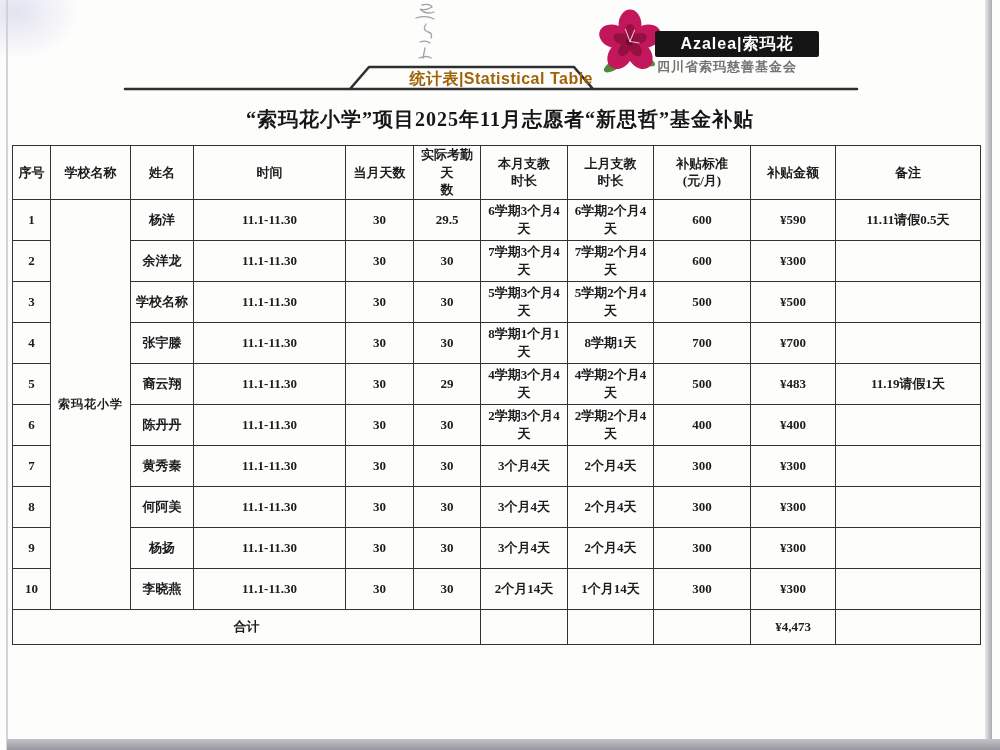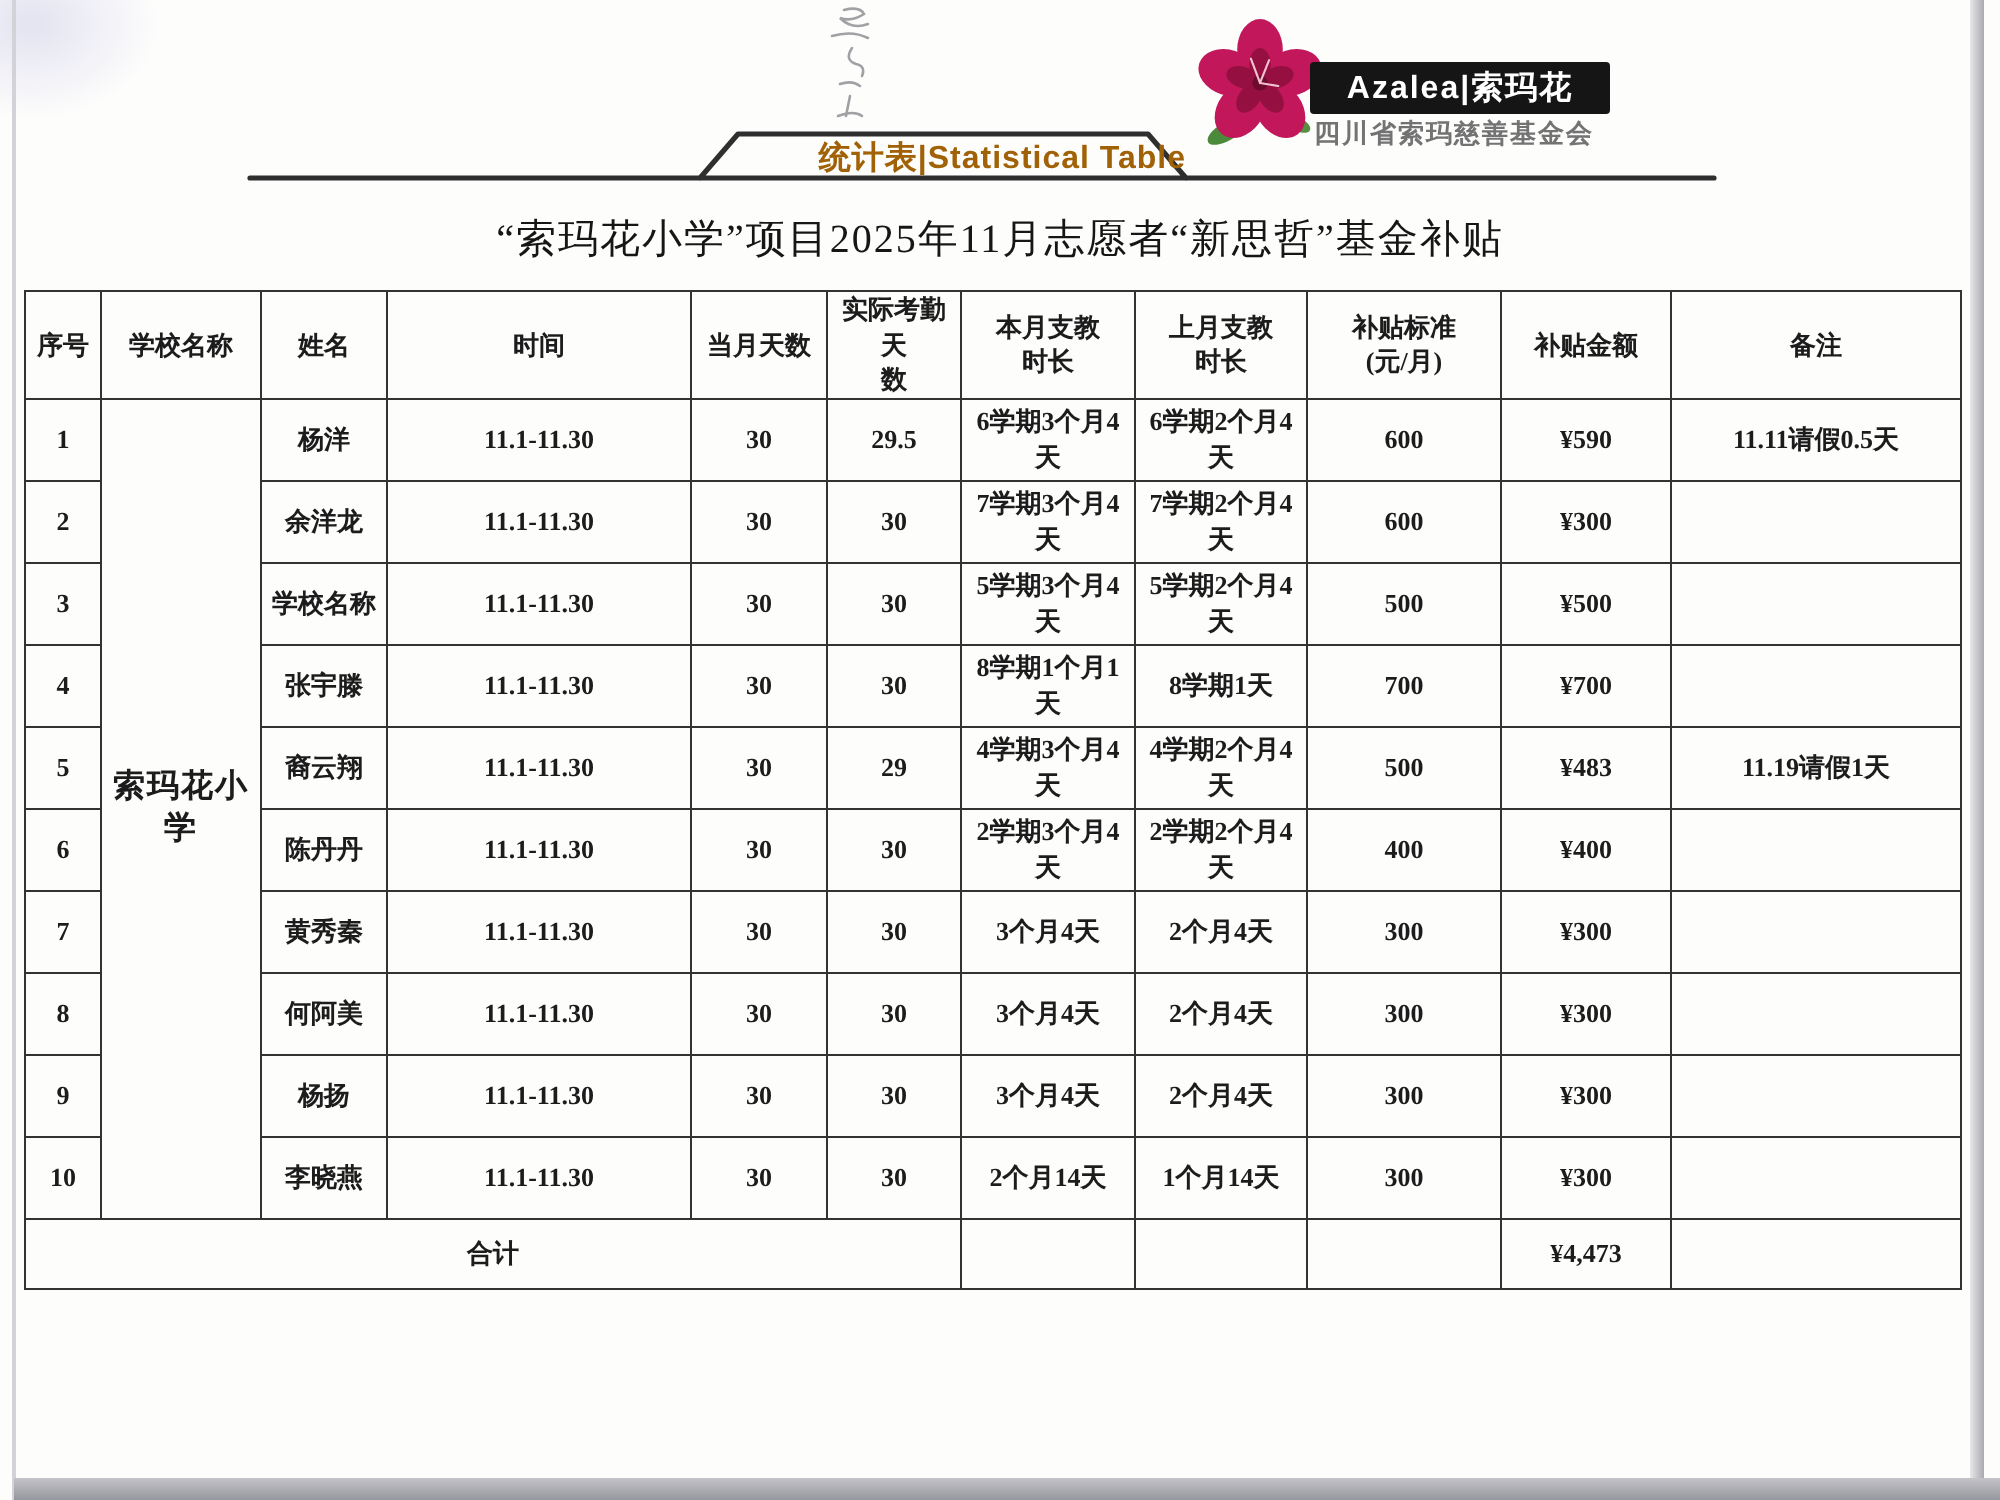--- a/index.html
+++ b/index.html
@@ -15,54 +15,54 @@
     background:linear-gradient(to right,rgba(170,170,178,.25),#a9a9b1);}
   .edge-bottom{position:absolute;left:7px;bottom:0;width:993px;height:11px;
     background:linear-gradient(#c3c3c9,#96969d);}
   .smudge{position:absolute;left:0;top:0;width:80px;height:60px;
     background:radial-gradient(ellipse at 20% 20%,rgba(195,195,228,.45),rgba(255,255,255,0) 70%);}
   
   .scribble{position:absolute;left:392px;top:2px;width:62px;height:64px;}
   
   .logo-flower{position:absolute;left:588px;top:5px;width:84px;height:76px;}
   .logo-box{
-    position:absolute;left:655px;top:31px;width:150px;height:26px;
+    position:absolute;left:655px;top:31px;width:164px;height:26px;
     background:#151515;color:#fff;display:flex;align-items:center;justify-content:center;
     font-family:"Liberation Sans","DejaVu Sans",sans-serif;
     font-weight:bold;font-size:16px;letter-spacing:1px;border-radius:2px;
   }
   .logo-org{
     position:absolute;left:638px;top:58px;width:178px;text-align:center;
     font-weight:bold;font-size:13px;color:#737373;letter-spacing:1px;
   }
   
   .banner-svg{position:absolute;left:122px;top:62px;width:740px;height:31px;}
   .banner-label{
     position:absolute;left:350px;top:69px;width:243px;text-align:right;
     font-family:"Liberation Sans","DejaVu Sans",sans-serif;
     font-weight:bold;font-size:16px;color:#a16207;letter-spacing:.5px;
   }
   
   .doc-title{
     position:absolute;left:0;top:106px;width:1000px;text-align:center;
-    font-weight:normal;font-size:20px;letter-spacing:1px;color:#161616;
+    font-weight:bold;font-size:20px;letter-spacing:1px;color:#161616;
   }
   
   .tbl-wrap{position:absolute;left:12px;top:145px;}
   table{border-collapse:collapse;table-layout:fixed;width:968px;}
   th,td{
     border:1.5px solid #333;background:#fdfdfc;
     text-align:center;vertical-align:middle;
     font-size:13px;padding:0 2px;overflow:hidden;
     white-space:pre-line;line-height:1.35;
   }
   th{font-weight:bold;height:50px;}
   td{height:40px;font-weight:bold;}
   tr.total-row td{height:34px;}
-  .cell-school{font-size:16px;letter-spacing:1px;}
+  .cell-school{font-size:12px;letter-spacing:1px;}
 </style>
 </head>
 <body>
 
 <div class="page">
 
   <div class="smudge"></div>
   <div class="edge-left"></div>
   <div class="edge-right"></div>
   <div class="edge-bottom"></div>

